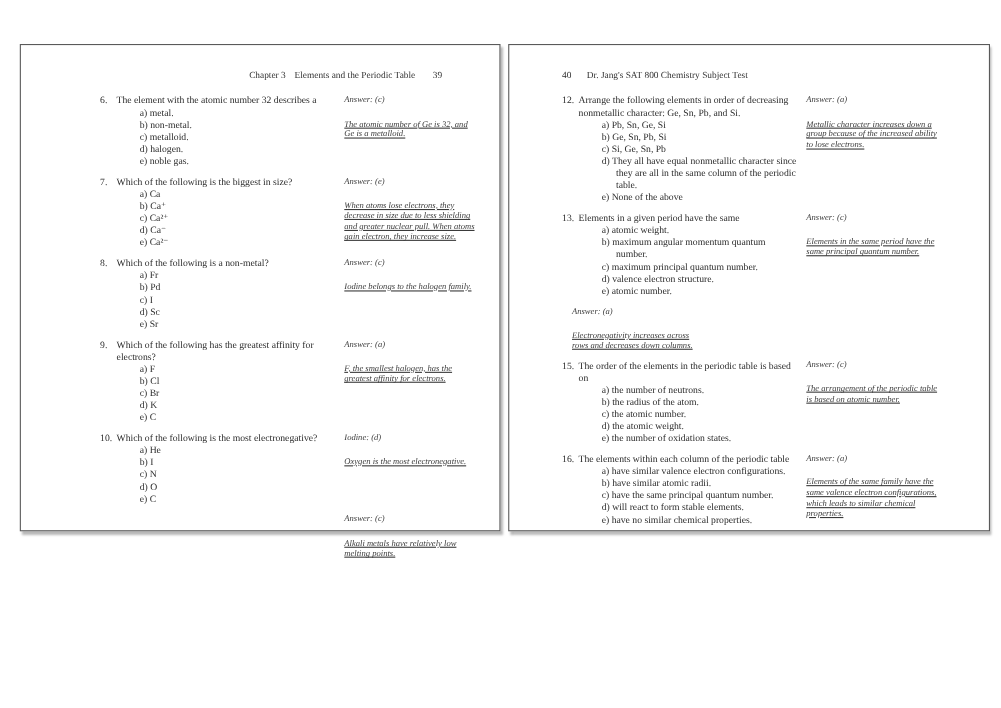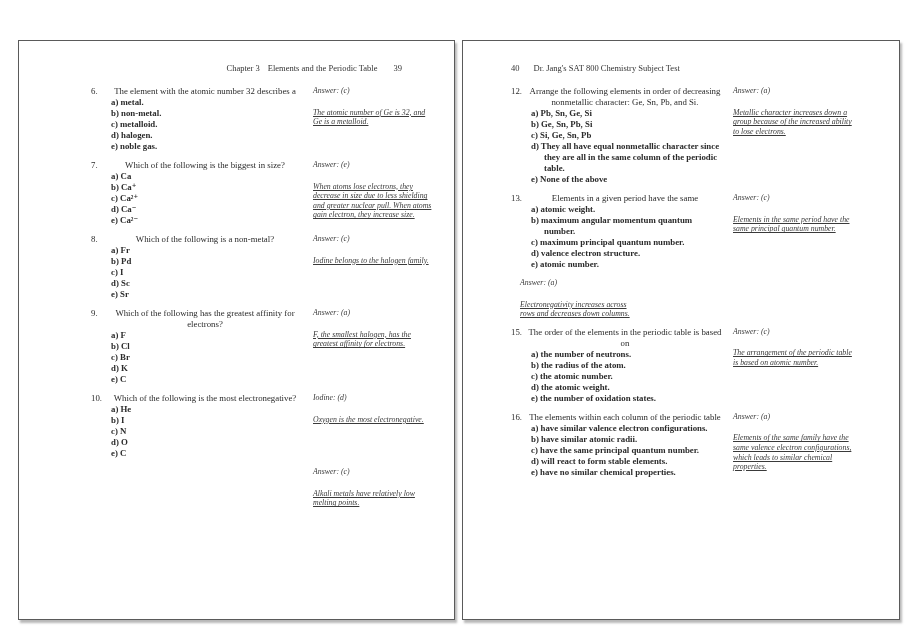--- a/index.html
+++ b/index.html
@@ -1,40 +1,40 @@
 <!DOCTYPE html>
 <html><head>
 <meta charset="utf-8">
 <style>
   html,body{margin:0;padding:0;}
   body{
     width:910px;height:644px;position:relative;background:#ffffff;
     font-family:"Liberation Serif","DejaVu Serif",serif;color:#2b2b2b;
   }
   .page{
-    position:absolute;top:40px;height:580px;background:#fff;
+    position:absolute;top:40px;height:443px;background:#fff;
     border:1px solid #5a5a5a;box-sizing:border-box;
     box-shadow:2px 3px 2px rgba(125,125,125,.55);
   }
   #page-left{left:18px;width:437px;padding:22px 12px 0 72px;}
   #page-right{left:462px;width:438px;padding:22px 18px 0 48px;}
   .pheader{
     font-size:8.5px;line-height:10px;color:#333;
     display:flex;align-items:baseline;margin-bottom:13px;white-space:nowrap;
   }
   #page-left .pheader{justify-content:flex-end;padding-right:40px;}
   .chapter-label{margin-right:8px;}
   .pnum-left{margin-left:16px;}
   .btitle{margin-left:14px;}
   .q{display:flex;margin-bottom:8px;font-size:8.8px;line-height:11px;}
   .qmain{width:213px;flex-shrink:0;}
   .qhead{display:flex;}
   .qnum{width:15px;flex-shrink:0;}
-  .qtext{flex:1;text-align:center;}
-  .opts{margin-left:20px;font-weight:bold;}
+  .qtext{flex:1;}
+  .opts{margin-left:36px;}
   .opt{padding-left:13px;text-indent:-13px;}
   .qans{
     margin-left:9px;width:122px;flex-shrink:0;
     font-style:italic;font-size:7.8px;line-height:9.6px;color:#3a3a3a;
   }
   .ans-expl{margin-top:12px;text-decoration:underline;}
 </style>
 </head>
 <body>
 

